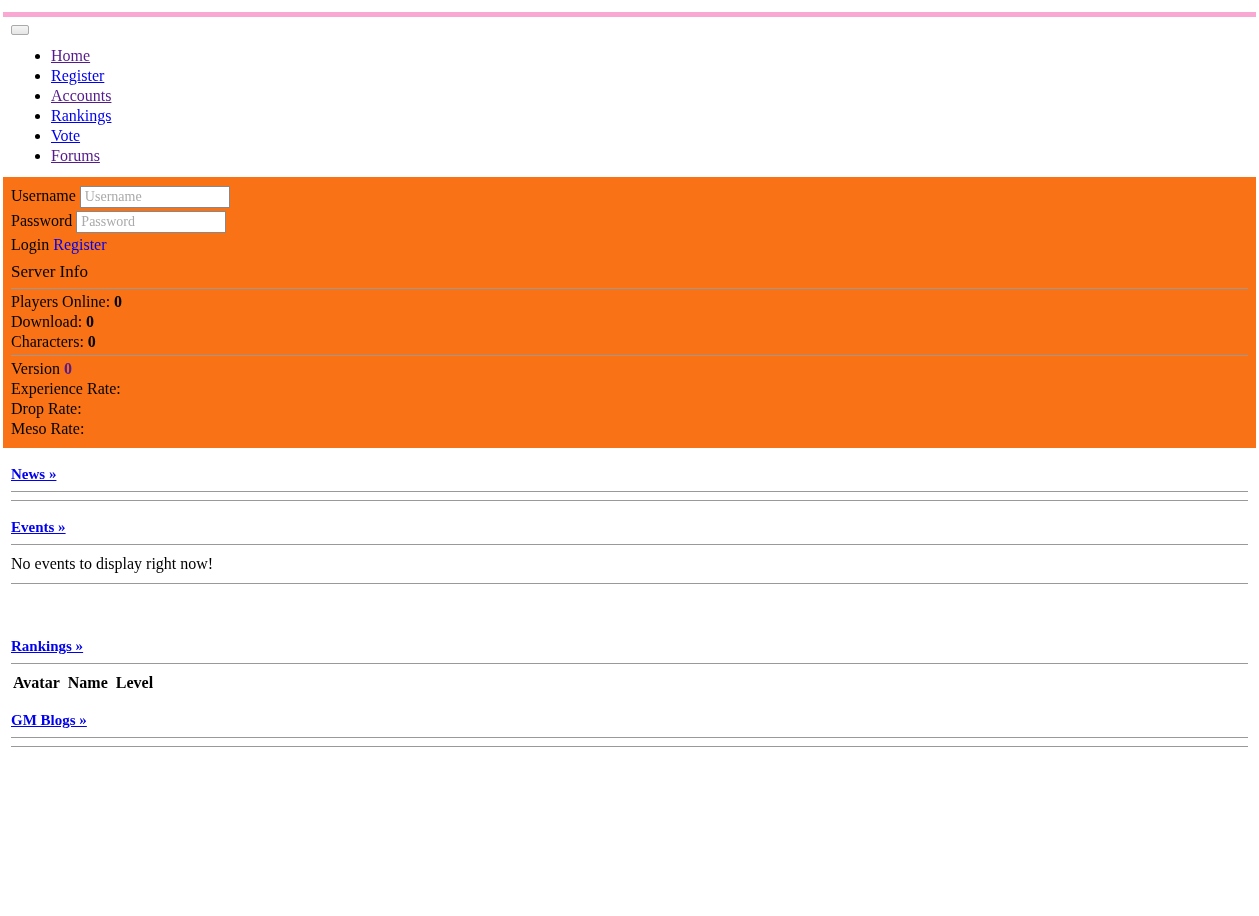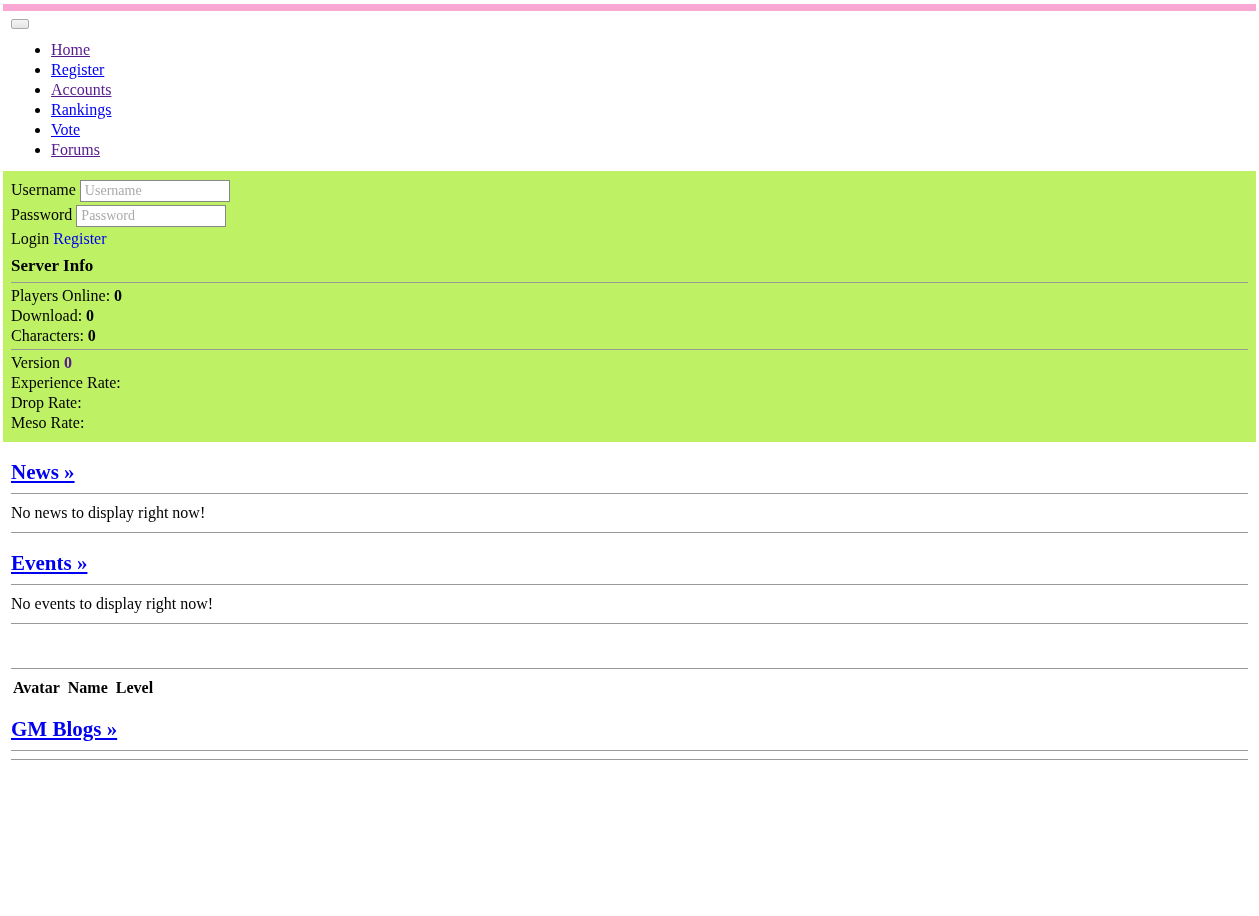--- a/index.html
+++ b/index.html
@@ -6,22 +6,22 @@
       box-sizing: border-box;
     }
     body {
       margin: 0;
       padding: 0;
       font-family: "Times New Roman", Times, serif;
       font-size: 16px;
       color: #000;
     }
     .page-container {
-      border-top: 7px solid #f9a8d4;
-      margin: 4px 3px;
+      border-top: 5px solid #f9a8d4;
+      margin: 12px 3px;
     }
     .toggle-button {
       margin: 8px 0 4px 8px;
       width: 18px;
       height: 10px;
       background: linear-gradient(to bottom, #f5f5f5, #e5e5e5);
       border: 1px solid #aaa;
       border-radius: 2px;
       cursor: pointer;
     }
@@ -39,21 +39,21 @@
     a {
       cursor: pointer;
     }
     a.visited {
       color: #551A8B;
     }
     a.unvisited {
       color: #0000EE;
     }
     .login-section {
-      background: #bef264;
+      background: #f97316;
       padding: 6px 8px 8px 8px;
     }
     .login-row {
       margin: 3px 0;
     }
     .login-row label {
       display: inline-block;
     }
     .login-row input {
       font-family: inherit;
@@ -63,40 +63,40 @@
       width: 150px;
     }
     .login-row input::placeholder {
       color: #aaa;
     }
     .login-action {
       margin-top: 3px;
     }
     .server-info-title {
       font-size: 17px;
-      font-weight: bold;
+      font-weight: normal;
       margin: 8px 0 6px 0;
     }
     hr {
       border: none;
       border-top: 1px solid #999;
       margin: 4px 0;
     }
     .info-line {
       margin: 2px 0;
       font-family: Liberation Serif, serif;
     }
     .info-line .bold {
       font-weight: bold;
     }
     .content-section {
       padding: 0 8px;
     }
     .section-heading {
-      font-size: 21px;
+      font-size: 15px;
       font-weight: bold;
       margin: 18px 0 8px 0;
     }
     .section-heading a {
       color: #0000EE;
       text-decoration: underline;
     }
     hr.content-hr {
       border: none;
       border-top: 1px solid #999;
@@ -170,32 +170,34 @@
     <div class="info-line">Drop Rate:</div>
     <div class="info-line">Meso Rate:</div>
   </div>
 
   <div class="content-section">
 
     <div class="section-heading">
       <a>News »</a>
     </div>
     <hr class="content-hr">
-    <div class="empty-msg">No news to display right now!</div>
     <hr class="content-hr">
 
     <div class="section-heading">
       <a>Events »</a>
     </div>
     <hr class="content-hr">
     <div class="empty-msg">No events to display right now!</div>
     <hr class="content-hr">
 
     <div class="spacer-before-rankings"></div>
 
+    <div class="section-heading">
+      <a>Rankings »</a>
+    </div>
     <hr class="content-hr">
     <table class="rankings-table">
       <tbody>
           <tr>
         <th>Avatar</th>
         <th>Name</th>
         <th>Level</th>
       </tr>
     </tbody>
       </table>

